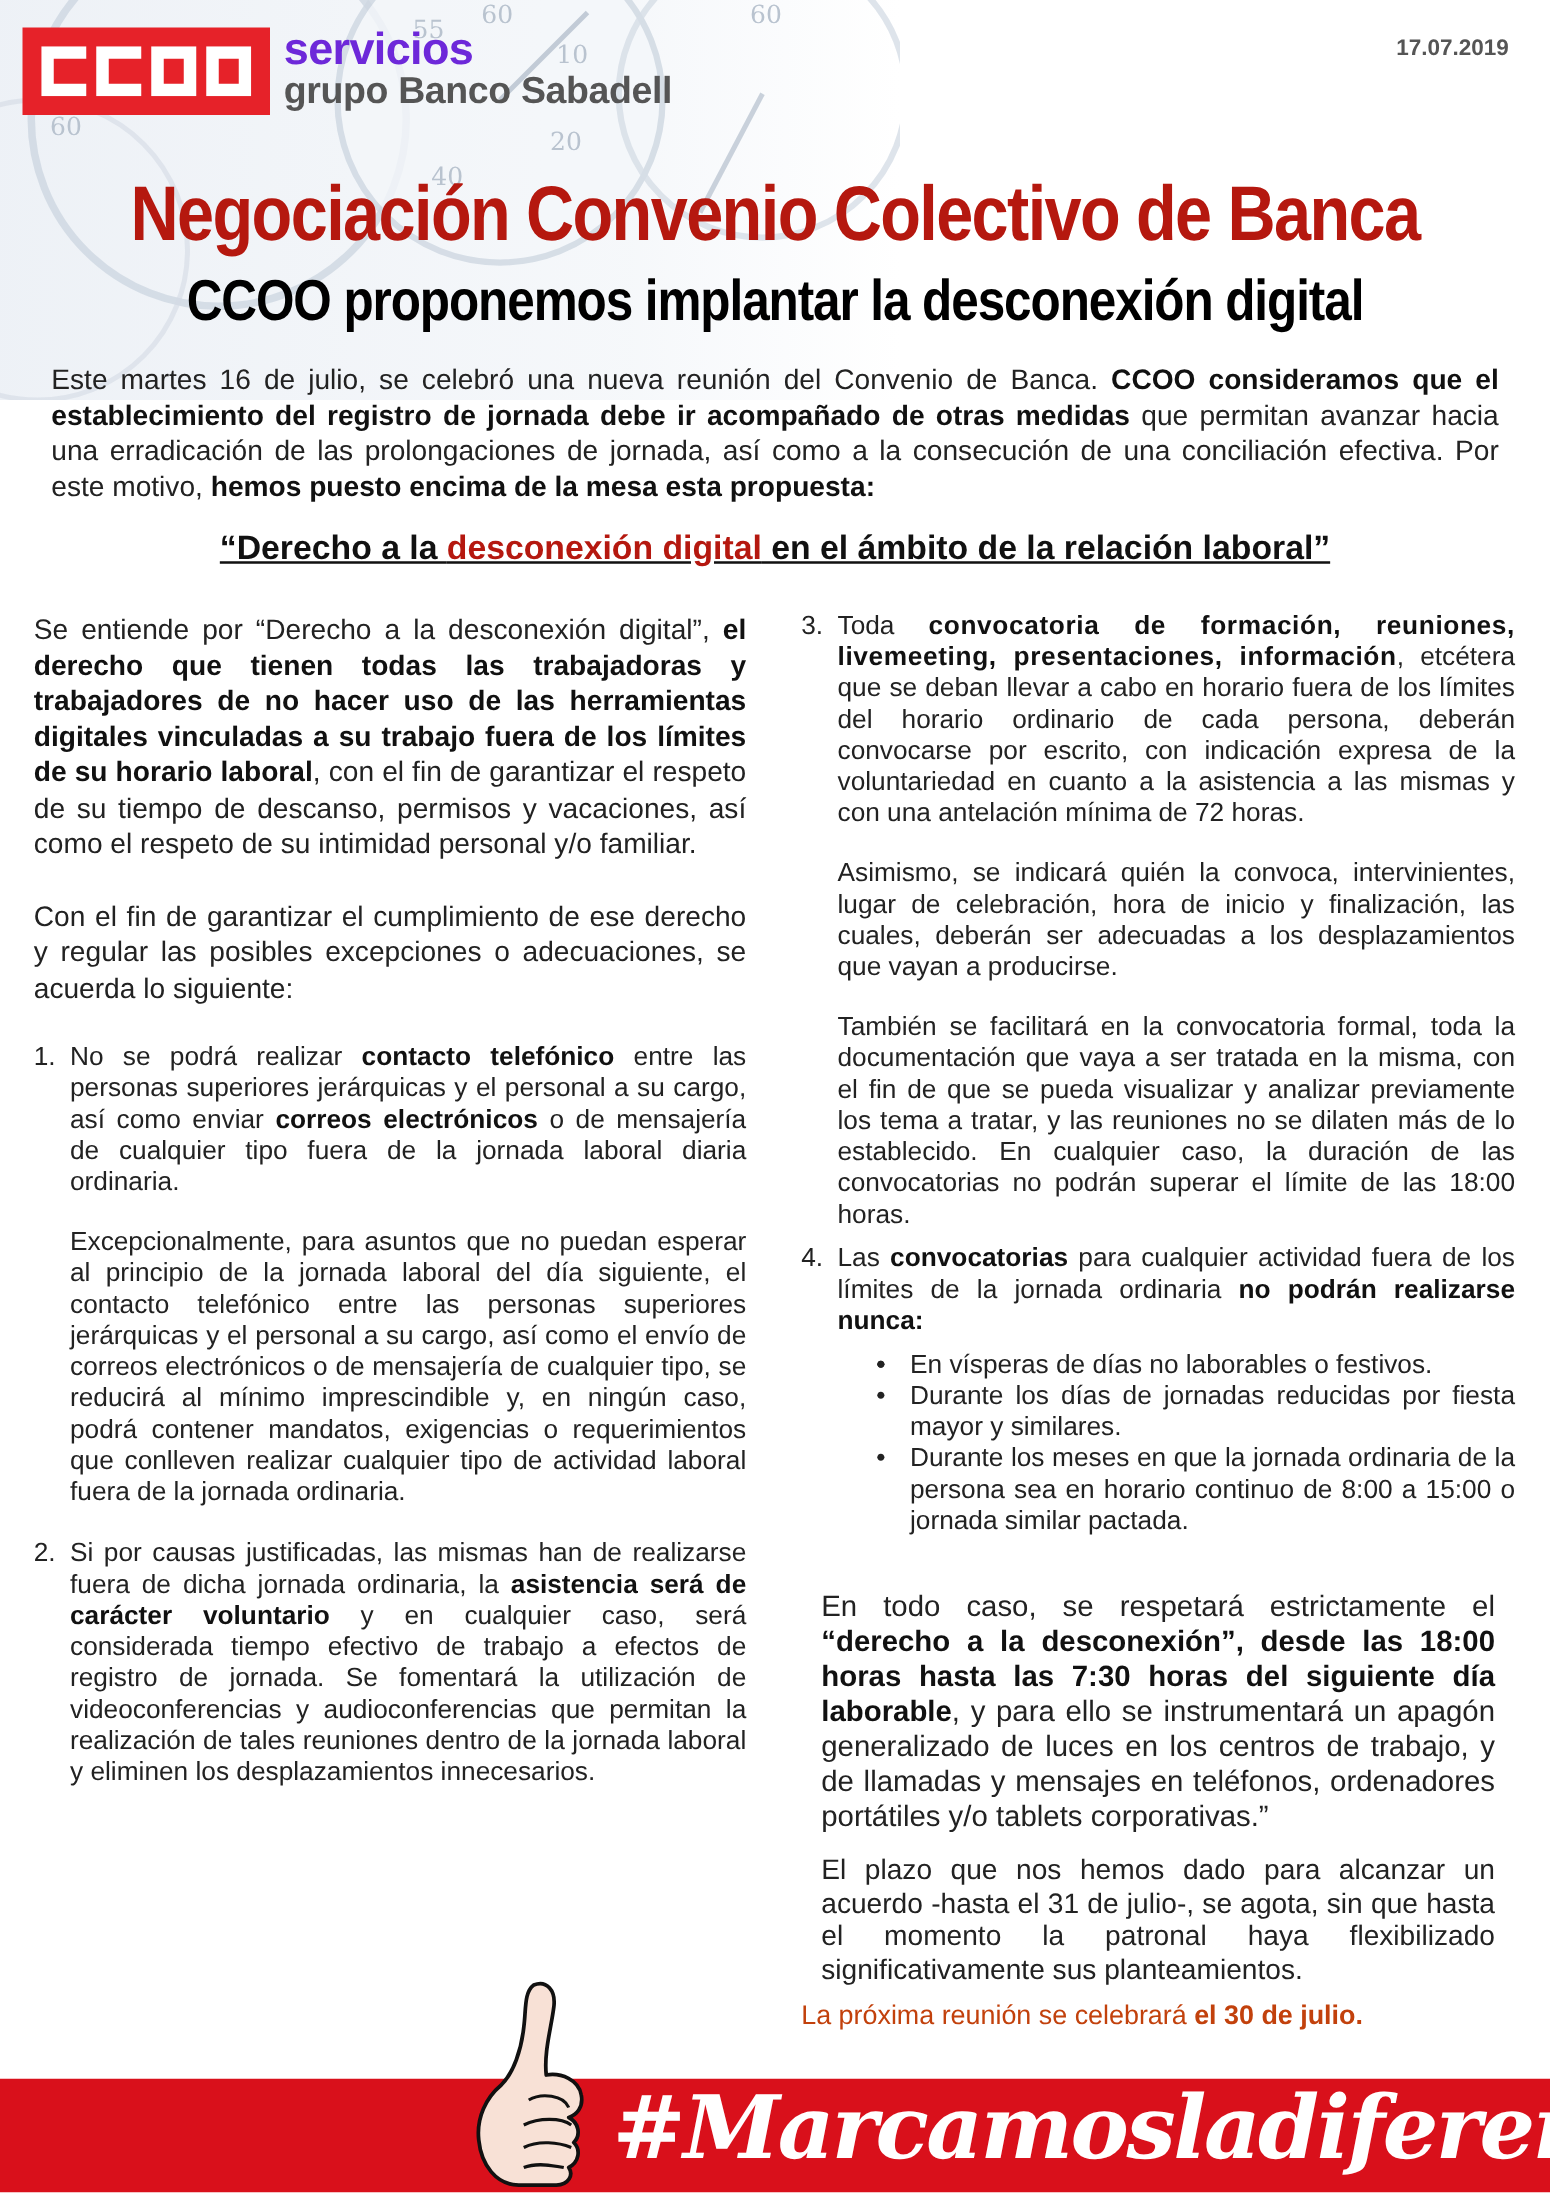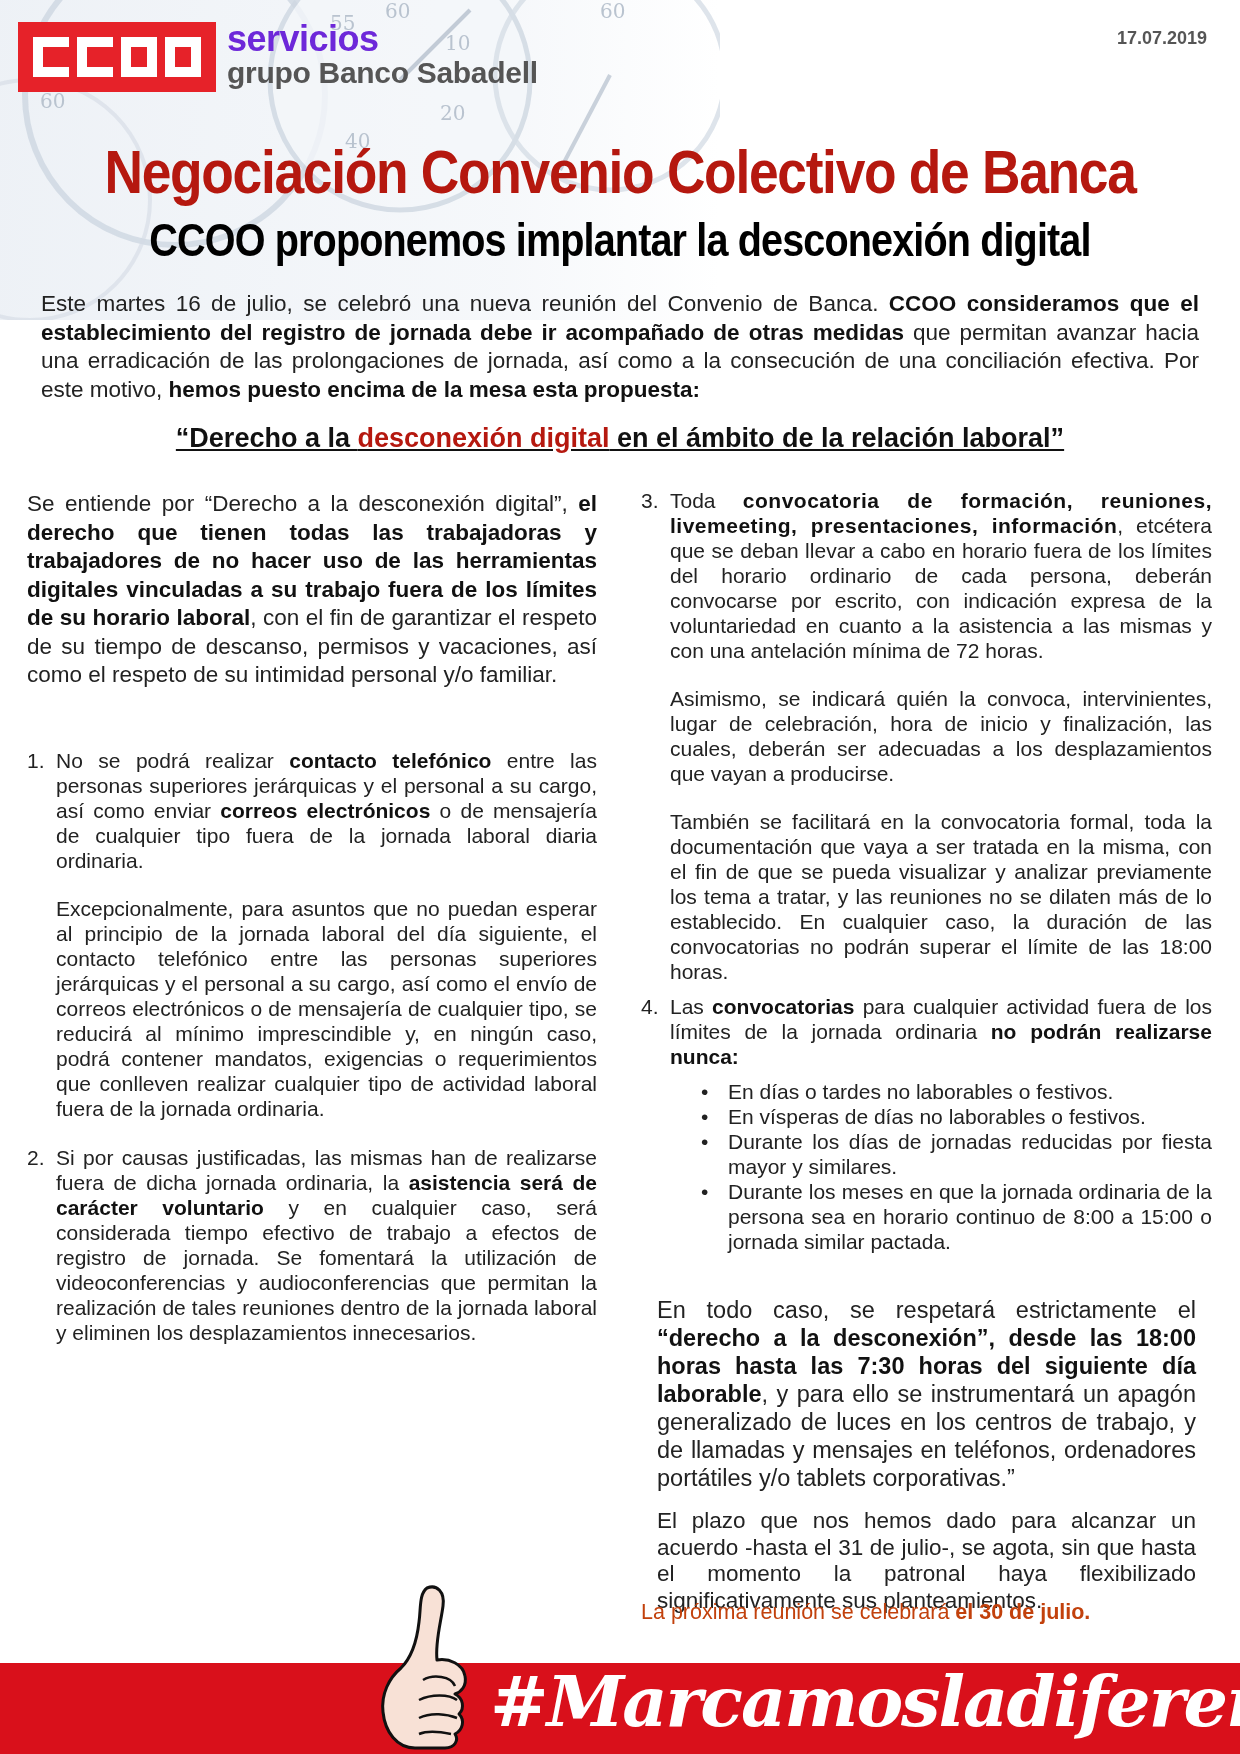--- a/index.html
+++ b/index.html
@@ -132,20 +132,21 @@
 
 <div class="proposal">
   <span>“Derecho a la </span><span class="red">desconexión digital</span><span> en el ámbito de la relación laboral”</span>
 </div>
 
 <div class="col left-col">
   <p class="p-lead">
     <span>Se entiende por “Derecho a la desconexión digital”, </span><b>el derecho que tienen todas las trabajadoras y trabajadores de no hacer uso de las herramientas digitales vinculadas a su trabajo fuera de los límites de su horario laboral</b><span>, con el fin de garantizar el respeto de su tiempo de descanso, permisos y vacaciones, así como el respeto de su intimidad personal y/o familiar.</span>
   </p>
   <div class="gap"></div>
+  <p class="p-lead">Con el fin de garantizar el cumplimiento de ese derecho y regular las posibles excepciones o adecuaciones, se acuerda lo siguiente:</p>
   <div style="height:28px"></div>
 
   <div>
     <p class="item">
       <span class="num">1.</span>
       <span>No se podrá realizar </span><b>contacto telefónico</b><span> entre las personas superiores jerárquicas y el personal a su cargo, así como enviar </span><b>correos electrónicos</b><span> o de mensajería de cualquier tipo fuera de la jornada laboral diaria ordinaria.</span>
     </p>
     <p class="sub-p">Excepcionalmente, para asuntos que no puedan esperar al principio de la jornada laboral del día siguiente, el contacto telefónico entre las personas superiores jerárquicas y el personal a su cargo, así como el envío de correos electrónicos o de mensajería de cualquier tipo, se reducirá al mínimo imprescindible y, en ningún caso, podrá contener mandatos, exigencias o requerimientos que conlleven realizar cualquier tipo de actividad laboral fuera de la jornada ordinaria.</p>
   </div>
   <div style="height:24px"></div>
@@ -166,21 +167,21 @@
     <p class="sub-p">Asimismo, se indicará quién la convoca, intervinientes, lugar de celebración, hora de inicio y finalización, las cuales, deberán ser adecuadas a los desplazamientos que vayan a producirse.</p>
     <p class="sub-p">También se facilitará en la convocatoria formal, toda la documentación que vaya a ser tratada en la misma, con el fin de que se pueda visualizar y analizar previamente los tema a tratar, y las reuniones no se dilaten más de lo establecido. En cualquier caso, la duración de las convocatorias no podrán superar el límite de las 18:00 horas.</p>
   </div>
   <div style="height:10px"></div>
   <div>
     <p class="item">
       <span class="num">4.</span>
       <span>Las </span><b>convocatorias</b><span> para cualquier actividad fuera de los límites de la jornada ordinaria </span><b>no podrán realizarse nunca:</b>
     </p>
     <ul class="bullets">
-      <li><span class="dot">•</span><span>En días o tardes no laborables o festivos.</span></li>
+      <li><span class="dot">•</span></li>
       <li><span class="dot">•</span><span>En vísperas de días no laborables o festivos.</span></li>
       <li><span class="dot">•</span><span>Durante los días de jornadas reducidas por fiesta mayor y similares.</span></li>
       <li><span class="dot">•</span><span>Durante los meses en que la jornada ordinaria de la persona sea en horario continuo de 8:00 a 15:00 o jornada similar pactada.</span></li>
     </ul>
   </div>
   <div style="height:26px"></div>
   <p class="closing">
     <span>En todo caso, se respetará estrictamente el </span><b>“derecho a la desconexión”, desde las 18:00 horas hasta las 7:30 horas del siguiente día laborable</b><span>, y para ello se instrumentará un apagón generalizado de luces en los centros de trabajo, y de llamadas y mensajes en teléfonos, ordenadores portátiles y/o tablets corporativas.”</span>
   </p>
   <p class="closing" style="margin-top:12px;font-size:22.5px;line-height:26.5px;">El plazo que nos hemos dado para alcanzar un acuerdo -hasta el 31 de julio-, se agota, sin que hasta el momento la patronal haya flexibilizado significativamente sus planteamientos.</p>

